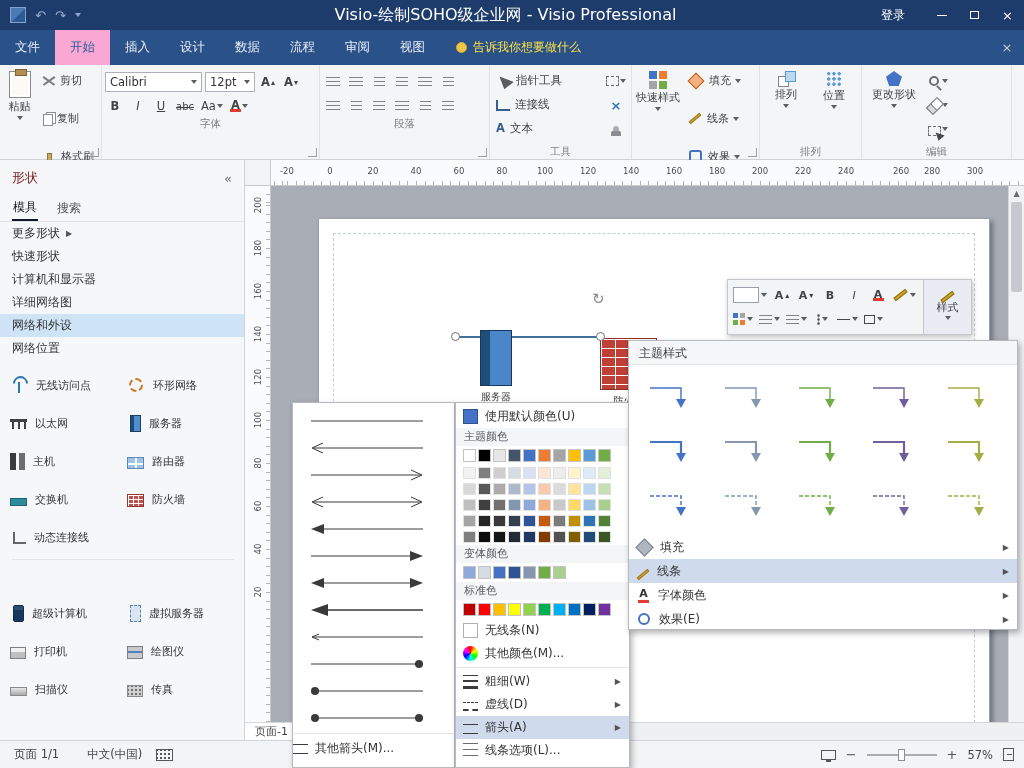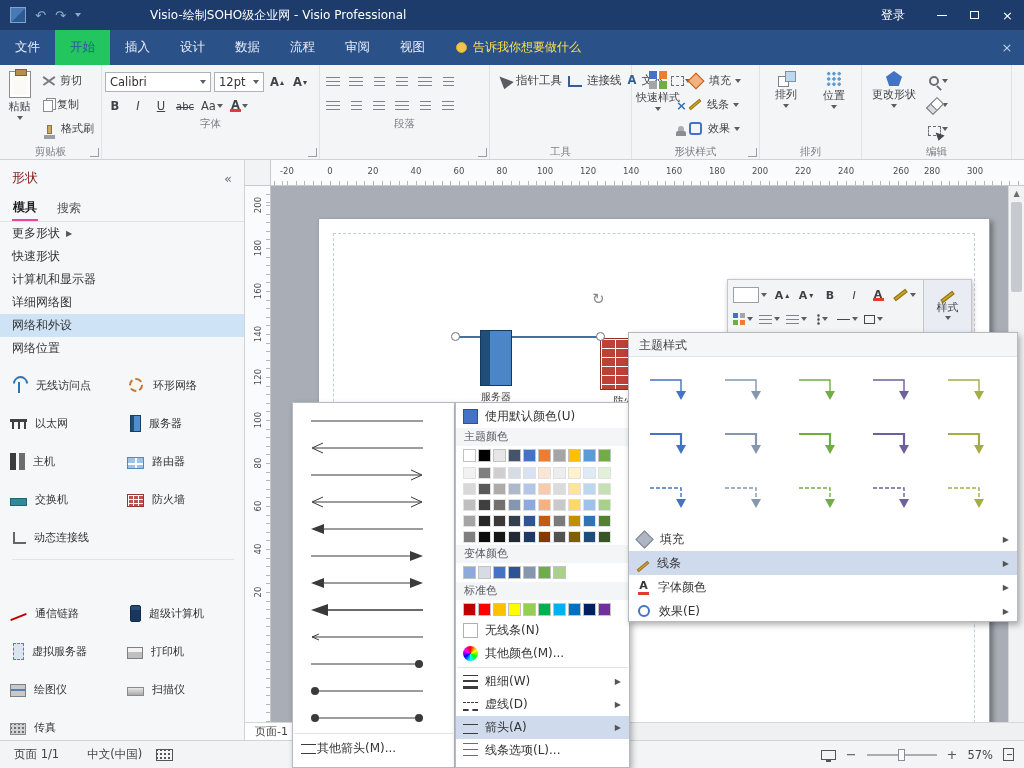--- a/index.html
+++ b/index.html
@@ -6,59 +6,59 @@
 html,body{width:1024px;height:768px;overflow:hidden}
 body{font-family:"DejaVu Sans","Liberation Sans",sans-serif;font-size:12px;color:#333;background:#fff}
 #app{position:relative;width:1024px;height:768px;overflow:hidden;background:#fff}
 
 
 .titlebar{position:absolute;top:0;left:0;right:0;height:30px;background:#1d3c6b;display:flex;align-items:center;color:#fff}
 .qat{display:flex;align-items:center;gap:9px;padding-left:10px;width:150px}
 .visio-logo{width:16px;height:16px;background:linear-gradient(135deg,#4a7ab5 0 50%,#2e5a94 50%);border:1px solid #7fa3cf}
 .qat-btn{color:#93a9cc;font-size:13px;line-height:1}
 .qat-caret{width:0;height:0;border-left:3px solid transparent;border-right:3px solid transparent;border-top:4px solid #93a9cc}
-.tb-title{flex:1;text-align:left;font-size:12px;white-space:nowrap;overflow:hidden}
+.tb-title{flex:1;text-align:center;font-size:16px;white-space:nowrap;overflow:hidden}
 .tb-right{display:flex;align-items:center;height:100%}
 .login{padding:0 20px;font-size:12px}
 .winbtn{width:33px;height:30px;display:flex;align-items:center;justify-content:center;color:#fff;font-size:13px}
 .min-glyph{width:10px;height:1px;background:#fff}
 .max-glyph{width:9px;height:8px;border:1px solid #fff}
 
 
 .tabrow{position:absolute;top:30px;left:0;right:0;height:35px;background:#2b5189;display:flex;align-items:stretch;color:#e6edf8}
 .tab{padding:0 15px;display:flex;align-items:center;font-size:12.5px;white-space:nowrap}
-.tab.active{background:#22c55e;color:#2b579a}
+.tab.active{background:#f9a8d4;color:#2b579a}
 .tellme{display:flex;align-items:center;gap:6px;margin-left:16px;color:#fde047;white-space:nowrap}
 .bulb{width:11px;height:11px;border-radius:50%;background:#f2c64b;border:1px solid #d9ad2f}
 .tabrow-close{margin-left:auto;width:34px;display:flex;align-items:center;justify-content:center;color:#c2cfe4;font-size:13px}
 
 
 .ribbon{position:absolute;top:65px;left:0;right:0;height:95px;background:#f4f5f7;border-bottom:1px solid #cfd2d6;display:flex}
 .rgroup{position:relative;border-right:1px solid #e0e2e6;display:flex;flex-direction:column;padding:3px 3px 0;flex:none}
 .rgroup.filler{flex:1;border-right:none}
 .gcontent{flex:1;display:flex;gap:2px;align-items:flex-start}
 .glabel{height:15px;font-size:10.5px;color:#7c8085;text-align:center;line-height:15px;white-space:nowrap}
 .launcher{position:absolute;right:2px;bottom:2px;width:9px;height:9px;border-right:1px solid #9a9da2;border-bottom:1px solid #9a9da2}
 .bigbtn{width:46px;display:flex;flex-direction:column;align-items:center;padding-top:3px;gap:3px;font-size:11px;color:#3f4347;text-align:center;line-height:1.1}
 .bigbtn.wide{width:58px}
-.smallcol{display:flex;flex-direction:column;gap:3px;padding-top:2px}
+.smallcol{display:flex;flex-direction:column;gap:17px;padding-top:2px}
 .smallbtn{display:flex;align-items:center;gap:4px;height:21px;padding:0 4px;font-size:11px;color:#3f4347;white-space:nowrap}
 .caret{width:0;height:0;border-left:3px solid transparent;border-right:3px solid transparent;border-top:4px solid #5a5e63;display:inline-block}
 .combo{background:#fff;border:1px solid #aeb2b8;height:20px;display:flex;align-items:center;padding:0 4px;font-size:11.5px;gap:4px;color:#333}
 .combo .caret{margin-left:auto}
 .fontrows{display:flex;flex-direction:column;gap:4px;padding-top:4px}
 .frow{display:flex;gap:3px;align-items:center}
 .tinybtn{min-width:20px;height:20px;display:flex;align-items:center;justify-content:center;font-size:11.5px;color:#3f4347;gap:1px;padding:0 2px}
 .vletter{font-weight:bold}
 .red-underbar{display:inline-block;width:11px;height:3px;background:#e03c31;margin-top:-2px}
 .colorA{display:flex;flex-direction:column;align-items:center;line-height:1}
 .ln-icon{width:14px;height:10px;background:repeating-linear-gradient(#80848a 0 1.5px,transparent 1.5px 4px)}
 .ln-icon.c{width:11px}.ln-icon.r{width:12px}
 .toolrow{display:flex;align-items:center;gap:5px;height:24px;font-size:11.5px;color:#3f4347;padding:0 3px;white-space:nowrap}
-.toolcol{display:flex;}
+.toolcol{display:flex;flex-direction:column}
 .toolside{display:flex;flex-direction:column;gap:2px;padding-top:2px}
 .toolside .tinybtn{height:22px}
 
 
 .ic{display:inline-block;position:relative;flex:none}
 .paste-ic{width:22px;height:27px;background:#fbfaf7;border:1px solid #8c8c8c;box-shadow:inset 0 0 0 2px #fff}
 .paste-ic::before{content:"";position:absolute;top:-3px;left:5px;width:10px;height:5px;background:#b38f4f;border:1px solid #7a6136}
 .ic-cut{width:14px;height:12px}
 .ic-cut::before,.ic-cut::after{content:"";position:absolute;top:5px;left:0;width:14px;height:1.5px;background:#7a7d82}
 .ic-cut::before{transform:rotate(35deg)}.ic-cut::after{transform:rotate(-35deg)}
@@ -91,21 +91,21 @@
 
 .main{position:absolute;top:160px;left:0;right:0;bottom:28px}
 
 
 .spanel{position:absolute;left:0;top:0;bottom:0;width:245px;background:#f6f7f9;border-right:1px solid #cfd2d6;overflow:hidden}
 .sp-title{height:36px;display:flex;align-items:center;padding:0 12px}
 .sp-title-text{font-size:13px;color:#7f1d1d}
 .sp-collapse{margin-left:auto;color:#6a6e73;font-size:13px}
 .sp-tabs{height:26px;display:flex;gap:18px;padding:0 12px;align-items:center;border-bottom:1px solid #e0e2e6}
 .sp-tab{color:#555;padding:3px 1px}
-.sp-tab.active{color:#222;font-weight:bold;border-bottom:2px solid #ec4899}
+.sp-tab.active{color:#222;font-weight:normal;border-bottom:2px solid #0f172a}
 .strow{height:23px;display:flex;align-items:center;gap:6px;padding:0 12px;font-size:12px;color:#333;white-space:nowrap}
 .strow.sel{background:#cfe3f7}
 .stexp{font-size:8px;color:#555}
 .spgrid{display:grid;grid-template-columns:1fr 1fr;grid-auto-rows:38px;padding:6px 0 0 10px}
 .spcell{display:flex;align-items:center;gap:8px;font-size:11px;color:#333;overflow:hidden;white-space:nowrap}
 .spdivider{grid-column:1/-1;height:8px;border-top:1px solid #e2e4e8;margin:3px 10px 0 2px}
 .shic{width:18px;height:18px;position:relative;flex:none}
 .ic-sh-wireless::before{content:"";position:absolute;left:3px;top:0;width:11px;height:11px;border:2px solid #2e75b6;border-radius:50%;border-bottom-color:transparent;border-right-color:transparent;transform:rotate(45deg)}
 .ic-sh-wireless::after{content:"";position:absolute;left:8px;top:6px;width:2px;height:11px;background:#2e75b6}
 .ic-sh-ring{width:14px;height:14px;border:2px dashed #c9762b;border-radius:50%;margin:2px}
@@ -171,21 +171,21 @@
 .swatch-default{border:1px solid #2f528f}
 .ic-noline{background:#fff;border:1px solid #b0b0b0}
 .ic-colorwheel{border-radius:50%;background:conic-gradient(#f00,#ff0,#0f0,#0ff,#00f,#f0f,#f00)}
 .ic-weight{background:linear-gradient(#3c3c3c 0 1px,transparent 1px 5px,#3c3c3c 5px 7px,transparent 7px 11px,#3c3c3c 11px 14px,transparent 14px);margin-top:1px}
 .ic-dashes{height:9px;border-top:1px dashed #3c3c3c;border-bottom:2px dashed #3c3c3c;margin-top:3px}
 .ic-lineopt{background:linear-gradient(#6a6e73 0 1px,transparent 1px 6px,#6a6e73 6px 7px,transparent 7px 12px,#6a6e73 12px 13px,transparent 13px)}
 .swrow{display:flex;flex-wrap:wrap;padding:2px 6px}
 .swatch{width:13px;height:13px;border:1px solid #c3c3c3;display:inline-block;margin:1px}
 .swrow.tints .swatch{height:12px;margin:0 1px;border-color:#e0e0e0}
 .arrowrow{height:27px;display:flex;align-items:center;padding:0 10px 0 14px}
-.amore{height:24px;display:flex;align-items:center;gap:1px;padding:0 8px;font-size:12px;color:#333}
+.amore{height:24px;display:flex;align-items:center;gap:7px;padding:0 0;font-size:12px;color:#333}
 .ic-morearrow{width:15px;height:10px;border-top:1px solid #3c3c3c;border-bottom:1px solid #3c3c3c;margin-top:2px}
 
 
 .sf-header{height:24px;line-height:24px;padding-left:10px;background:#f5f6f8;border-bottom:1px solid #e2e4e8;color:#444;font-size:12px}
 .sf-gallery{height:170px;padding:4px 8px;display:grid;grid-template-columns:repeat(5,1fr);justify-items:center;align-items:center}
 .gcell{width:70px;height:50px;display:flex;align-items:center;justify-content:center;border:1px solid transparent}
 .sf-items .mitem{height:24px}
 .ic-flyfill{width:13px;height:13px;background:#aeb6c2;border:1px solid #7d8694;transform:rotate(45deg);margin:1px 2px}
 .ic-flypen{width:14px;height:3px;background:#d6a93a;border:1px solid #9c7b23;transform:rotate(-40deg);margin-top:6px}
 .ic-flyA{display:flex;flex-direction:column;align-items:center;line-height:1;font-size:11px;font-weight:bold;color:#333}
@@ -271,21 +271,21 @@
             </div>
         </div>
       </div>
       <div class="glabel">剪贴板</div>
       <span class="launcher"></span>
     </div>
 
     <div class="rgroup" style="width:218px">
       <div class="fontrows">
         <div class="frow">
-          <div class="combo" style="width:106px">
+          <div class="combo" style="width:97px">
               <span>Calibri</span>
               <span class="caret"></span>
             </div>
           <div class="combo" style="width:50px">
               <span>12pt</span>
               <span class="caret"></span>
             </div>
           <div class="tinybtn">
               <span class="vletter">A</span>
               <span style="font-size:8px">▴</span>
@@ -520,24 +520,20 @@
         <div class="spcell">
             <span class="shic ic-sh-firewall"></span>
             <span>防火墙</span>
           </div>
         <div class="spcell">
             <span class="shic ic-sh-dyncon"></span>
             <span>动态连接线</span>
           </div>
         <div class="spcell"></div>
         <div class="spdivider"></div>
-        <div class="spcell">
-            <span class="shic ic-sh-commlink"></span>
-            <span>通信链路</span>
-          </div>
         <div class="spcell">
             <span class="shic ic-sh-super"></span>
             <span>超级计算机</span>
           </div>
         <div class="spcell">
             <span class="shic ic-sh-vserver"></span>
             <span>虚拟服务器</span>
           </div>
         <div class="spcell">
             <span class="shic ic-sh-printer"></span>
@@ -898,21 +894,21 @@
         <span class="mic ic-morearrow"></span>
         <span>箭头(A)</span>
         <span class="sub">▶</span>
       </div>
     <div class="mitem">
         <span class="mic ic-lineopt"></span>
         <span>线条选项(L)...</span>
       </div>
   </div>
 
-  <div class="popup" style="left:628px;top:332px;width:390px;height:290px;z-index:85">
+  <div class="popup" style="left:628px;top:340px;width:390px;height:290px;z-index:85">
     <div class="sf-header">主题样式</div>
     <div class="sf-gallery">
       <div class="gcell">
           <svg width="58" height="34">
             <path d="M5 9 H36 V20" fill="none" stroke-width="1.4" stroke="#4472c4"></path>
             <polygon points="31,20 41,20 36,29" fill="#4472c4"></polygon>
           </svg>
         </div>
       <div class="gcell">
           <svg width="58" height="34">

